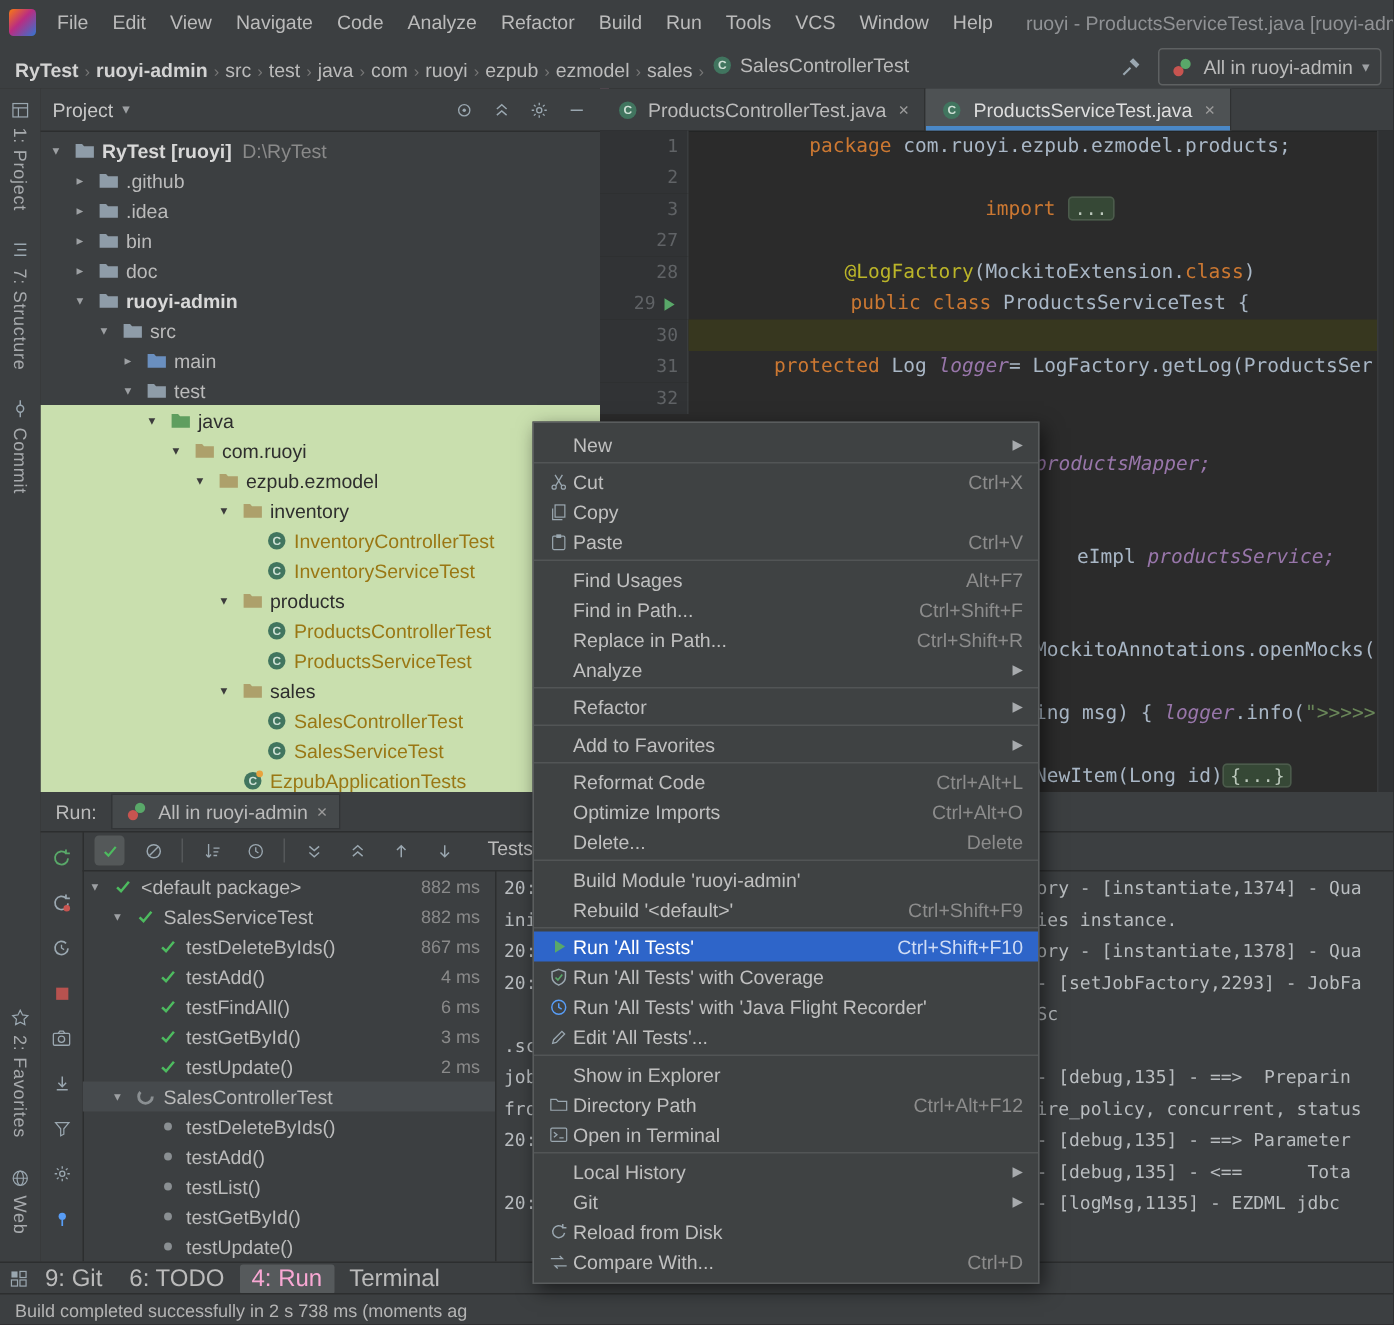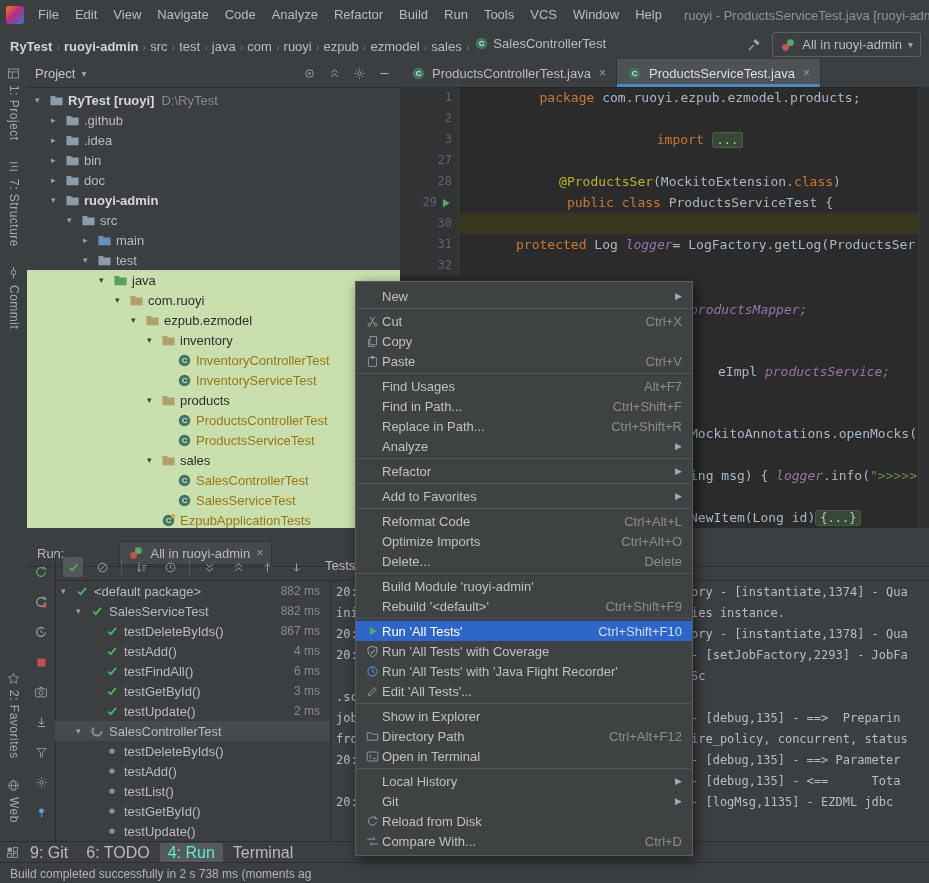--- a/index.html
+++ b/index.html
@@ -67,22 +67,22 @@
   .cline.current .ctext{background:#37371f;}
   .gutrun{display:inline-flex;width:12px;height:12px;}
   .tok-kw{color:#cc7832;} .tok-plain{color:#a9b7c6;} .tok-ann{color:#bbb529;}
   .tok-field{color:#9876aa;font-style:italic;} .tok-str{color:#6a8759;}
   .tok-fold{background:#364836;border:1px solid #4c5b4c;border-radius:3px;color:#bcc8bc;padding:0 4px;font-size:12px;}
   .frag{position:absolute;left:290px;white-space:pre;}
   #scrollstripe{position:absolute;right:0;top:28px;width:10px;bottom:0;background:#2f3133;border-left:1px solid #383a3c;}
 
   
   #run-panel{position:absolute;left:27px;top:528px;right:0;bottom:42px;background:#3c3f41;}
-  .run-header{position:absolute;top:12px;left:0;right:0;height:26px;display:flex;align-items:center;
-              padding-left:10px;border-bottom:1px solid #2c2e2f;gap:45px;}
+  .run-header{position:absolute;top:0;left:0;right:0;height:26px;display:flex;align-items:center;
+              padding-left:10px;border-bottom:1px solid #2c2e2f;}
   .run-tab{display:flex;align-items:center;gap:6px;background:#45494b;border:1px solid #323537;
            padding:1px 8px;margin-left:10px;height:20px;}
   .run-tab .close{color:#9b9b9b;font-size:12px;}
   .run-vtoolbar{position:absolute;left:0;top:26px;bottom:0;width:28px;border-right:1px solid #2c2e2f;
                 display:flex;flex-direction:column;align-items:center;gap:10px;padding-top:8px;}
   .run-toolbar{position:absolute;left:28px;top:26px;right:0;height:26px;display:flex;align-items:center;
                gap:9px;padding-left:8px;border-bottom:1px solid #2c2e2f;}
   .tbtn{display:inline-flex;align-items:center;justify-content:center;width:20px;height:20px;border-radius:3px;}
   .tbtn.pressed{background:#545859;}
   .tool-sep{width:1px;height:16px;background:#55585a;}
@@ -96,21 +96,21 @@
   #console{position:absolute;left:303px;top:52px;right:0;bottom:0;border-left:1px solid #2c2e2f;
            font-family:"DejaVu Sans Mono",monospace;font-size:12px;color:#b9bdc0;overflow:hidden;padding-top:5px;}
   .console-line{position:relative;height:21px;}
   .cl-l{position:absolute;left:5px;white-space:pre;}
   .cl-r{position:absolute;left:360px;white-space:pre;}
 
   
   #toolbar-bottom{position:absolute;left:0;right:0;top:841px;height:21px;background:#3c3f41;
                   border-top:1px solid #2c2e2f;display:flex;align-items:center;gap:2px;padding-left:4px;font-size:16px;}
   .tb-item{display:flex;align-items:center;gap:5px;padding:1px 8px;border-radius:2px;}
-  .tb-item.active{background:#565a5c;color:#5eead4;}
+  .tb-item.active{background:#565a5c;color:#f9a8d4;}
   #statusbar{position:absolute;left:0;right:0;top:862px;height:21px;background:#3c3f41;
              border-top:1px solid #2c2e2f;display:flex;align-items:center;padding-left:10px;font-size:12px;color:#b4b4b4;}
 
   
   #ctxmenu{position:absolute;left:355px;top:281px;width:336px;background:#3f4243;border:1px solid #5a5d5e;
            box-shadow:3px 4px 12px rgba(0,0,0,.55);padding:4px 0;z-index:50;}
   .mi{height:20px;display:flex;align-items:center;padding:0 10px 0 7px;color:#c0c0c0;cursor:default;}
   .mi .mico{width:19px;flex:none;display:inline-flex;justify-content:center;}
   .mi .lbl{white-space:nowrap;}
   .mi .sc{margin-left:auto;color:#8c8c8c;padding-left:18px;white-space:nowrap;}
@@ -493,21 +493,21 @@
         <div class="cline">
           <span class="gut">
             <span>27</span>
           </span>
           <span class="ctext"></span>
         </div>
         <div class="cline">
           <span class="gut">
             <span>28</span>
           </span>
-          <span class="ctext"><span class="tok-ann">@ProductsSer</span><span class="tok-plain">(MockitoExtension.</span><span class="tok-kw">class</span><span class="tok-plain">)</span></span>
+          <span class="ctext"><span class="tok-ann">@LogFactory</span><span class="tok-plain">(MockitoExtension.</span><span class="tok-kw">class</span><span class="tok-plain">)</span></span>
         </div>
         <div class="cline">
           <span class="gut">
             <span>29</span>
             <span class="gutrun">
               <svg viewBox="0 0 16 16" width="12" height="12">
                 <path d="M4 2.5l9 5.5-9 5.5z" fill="#59A869"></path>
               </svg>
             </span>
           </span>

